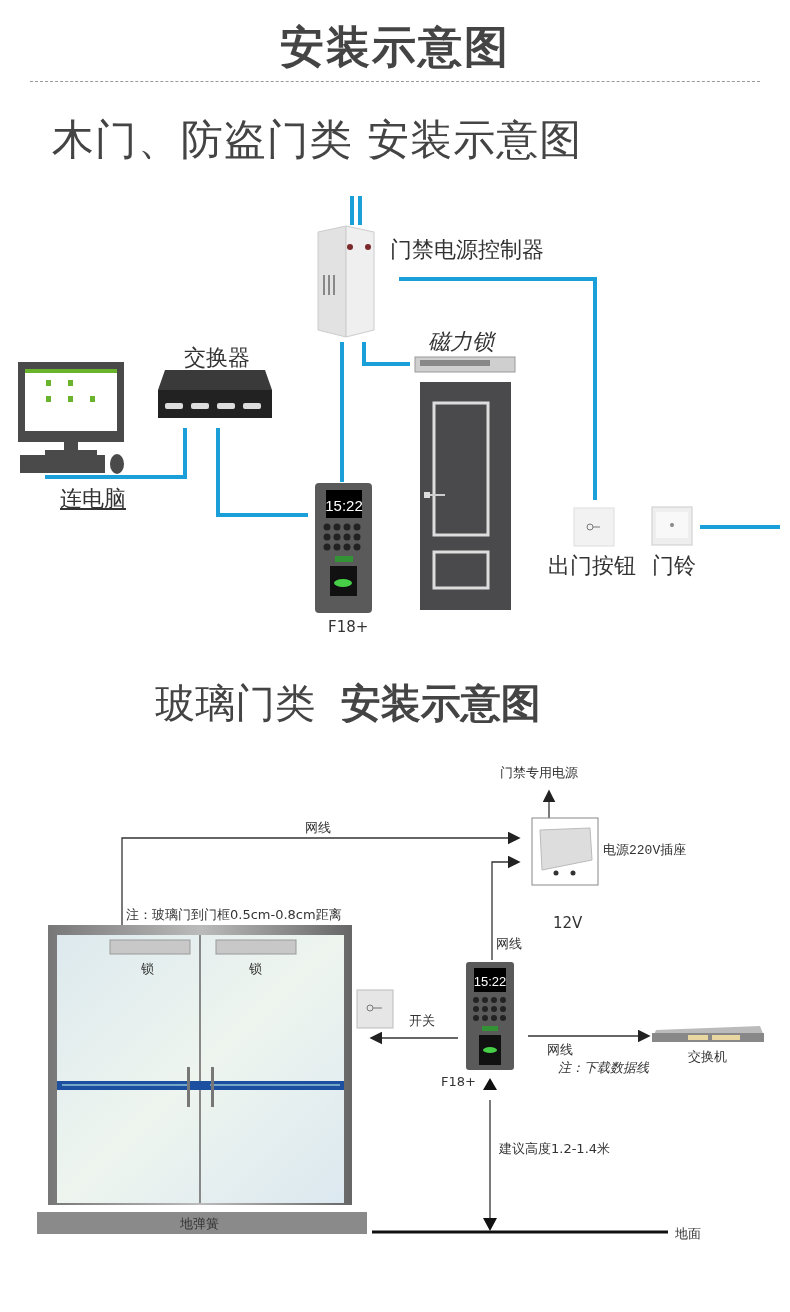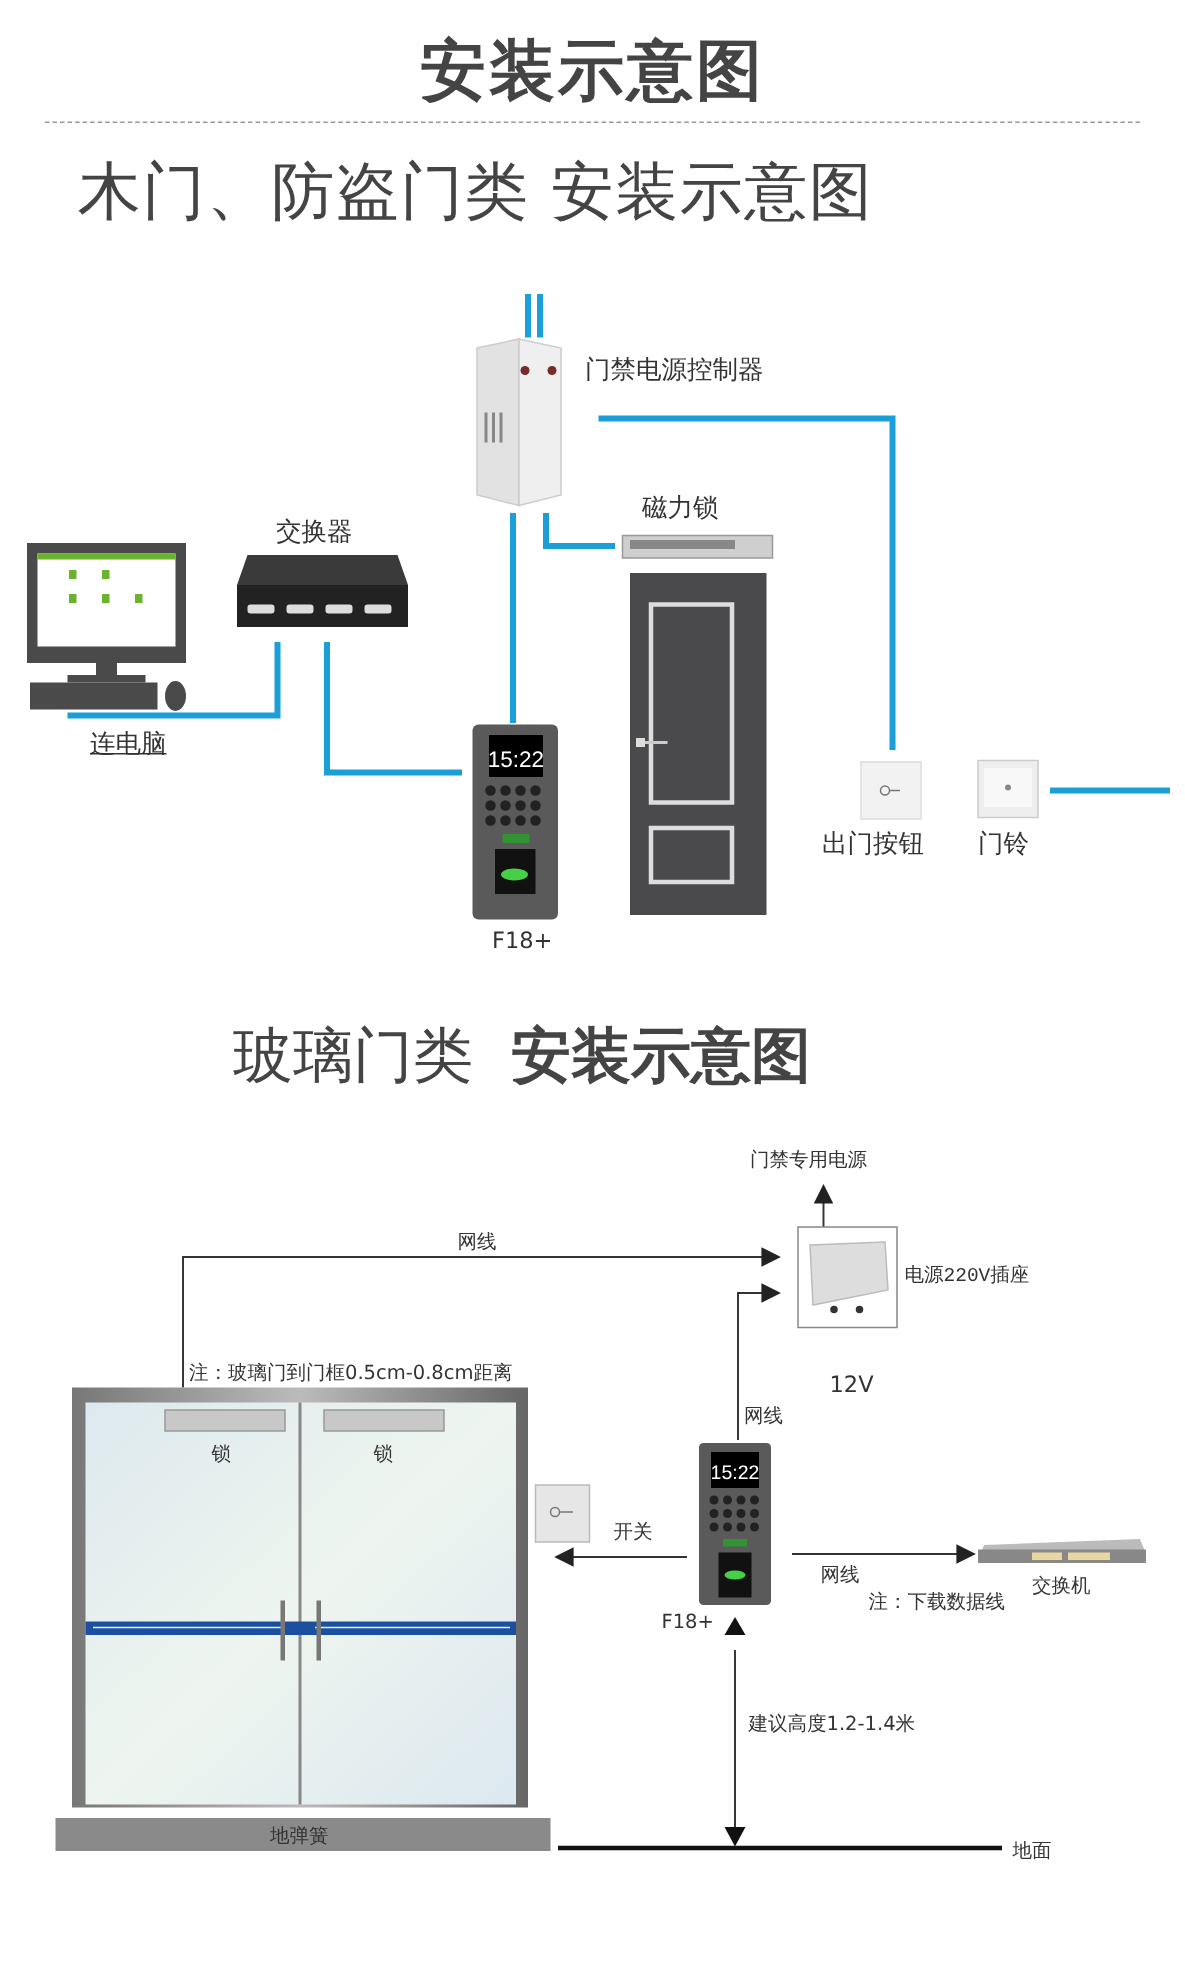--- a/index.html
+++ b/index.html
@@ -1,21 +1,21 @@
 <!DOCTYPE html>
 <html><head>
 <meta charset="utf-8">
 <style>
   html,body{margin:0;padding:0;background:#fff;}
   body{width:790px;height:1312px;position:relative;overflow:hidden;font-family:"DejaVu Sans","Liberation Sans",sans-serif;color:#3a3a3a;}
   .abs{position:absolute;}
   .title-main{left:0;width:790px;top:18px;text-align:center;font-size:44px;font-weight:bold;color:#444;letter-spacing:2px;}
   .divider{left:30px;width:730px;top:81px;border-top:1px dashed #999;height:0;}
-  .title-sub{left:0;width:634px;top:100px;text-align:center;font-size:42px;color:#444;letter-spacing:1px;}
-  .lbl{font-size:17px;color:#333;white-space:nowrap;}
+  .title-sub{left:0;width:634px;top:112px;text-align:center;font-size:42px;color:#444;letter-spacing:1px;}
+  .lbl{font-size:22px;color:#333;white-space:nowrap;}
   .lbl-sm{font-size:13px;color:#333;white-space:nowrap;}
   .lbl-md{font-size:15px;color:#333;white-space:nowrap;}
   .title-glass{left:0;width:696px;top:676px;text-align:center;font-size:40px;color:#444;}
   .title-glass .b{font-weight:bold;}
   svg{position:absolute;left:0;top:0;}
 </style>
 </head>
 <body>
 
 <div class="abs title-main">安装示意图</div>
@@ -114,21 +114,21 @@
   <g>
     <rect x="652" y="507" width="40" height="38" fill="#eee" stroke="#ccc"></rect>
     <rect x="656" y="512" width="32" height="26" fill="#f8f8f8"></rect>
     <circle cx="672" cy="525" r="2" fill="#888"></circle>
   </g>
 </svg>
 
 <div class="abs lbl" style="left:390px;top:235px;">门禁电源控制器</div>
 <div class="abs lbl" style="left:184px;top:343px;">交换器</div>
 <div class="abs lbl" style="left:60px;top:484px;text-decoration:underline;">连电脑</div>
-<div class="abs lbl" style="left:428px;top:327px;">磁力锁</div>
+<div class="abs lbl" style="left:428px;top:327px;font-style:italic;">磁力锁</div>
 <div class="abs lbl" style="left:548px;top:551px;">出门按钮</div>
 <div class="abs lbl" style="left:652px;top:551px;">门铃</div>
 <div class="abs lbl-md" style="left:328px;top:618px;">F18+</div>
 
 <div class="abs title-glass">
   <span>玻璃门类</span>&nbsp;
   <span class="b">安装示意图</span>
 </div>
 
 <svg width="790" height="1312">
@@ -228,17 +228,17 @@
 <div class="abs lbl-sm" style="left:305px;top:819px;">网线</div>
 <div class="abs lbl-sm" style="left:603px;top:841px;font-family:Liberation Mono, monospace;">电源220V插座</div>
 <div class="abs lbl-md" style="left:553px;top:914px;">12V</div>
 <div class="abs lbl-sm" style="left:126px;top:906px;">注：玻璃门到门框0.5cm-0.8cm距离</div>
 <div class="abs lbl-sm" style="left:141px;top:960px;">锁</div>
 <div class="abs lbl-sm" style="left:249px;top:960px;">锁</div>
 <div class="abs lbl-sm" style="left:496px;top:935px;">网线</div>
 <div class="abs lbl-sm" style="left:409px;top:1012px;">开关</div>
 <div class="abs lbl-sm" style="left:441px;top:1074px;">F18+</div>
 <div class="abs lbl-sm" style="left:547px;top:1041px;">网线</div>
-<div class="abs lbl-sm" style="left:579px;top:1059px;">注：下载数据线</div>
+<div class="abs lbl-sm" style="left:558px;top:1059px;font-style:italic;">注：下载数据线</div>
 <div class="abs lbl-sm" style="left:688px;top:1048px;">交换机</div>
 <div class="abs lbl-sm" style="left:499px;top:1140px;">建议高度1.2-1.4米</div>
 <div class="abs lbl-sm" style="left:180px;top:1215px;color:#333;">地弹簧</div>
 <div class="abs lbl-sm" style="left:675px;top:1225px;">地面</div>
 
 </body></html>

